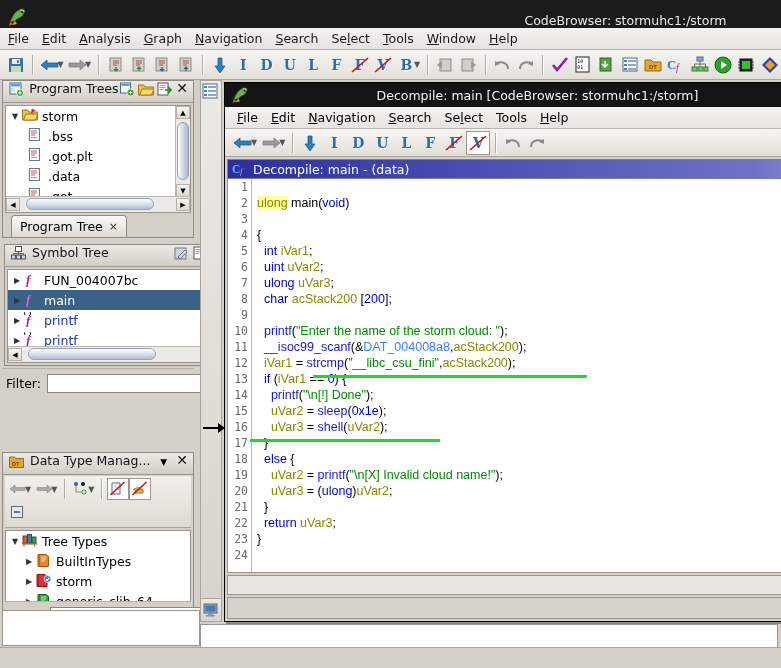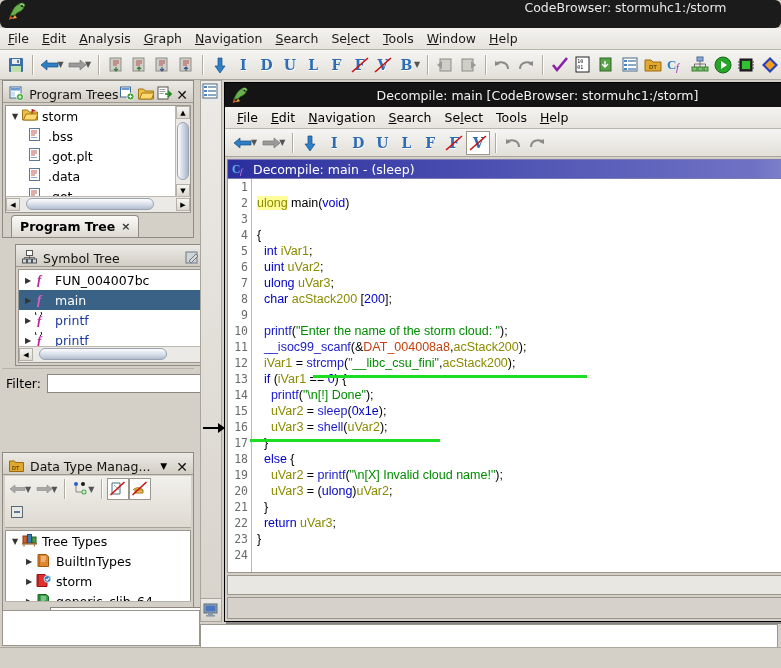--- a/index.html
+++ b/index.html
@@ -8,21 +8,21 @@
     width:781px;height:668px;overflow:hidden;position:relative;
     font-family:"DejaVu Sans","Liberation Sans",sans-serif;
     font-size:12px;color:#000;
   }
   
   #app{position:absolute;left:0;top:0;width:781px;height:668px;background:#d4d0c8;}
 
   .titlebar{
     position:absolute;left:0;top:0;width:781px;height:28px;
     background:#1b1b1b;
-    display:flex;align-items:flex-start;border-radius:6px;
+    display:flex;align-items:flex-end;
   }
   .titlebar .tb-title{
     position:absolute;left:0;right:0;text-align:center;
     color:#e8e8e8;font-size:12.5px;font-family:"DejaVu Sans","Liberation Sans",sans-serif;
     padding-left:470px;
     white-space:nowrap;
   }
   .dragon{
     position:relative;margin-left:6px;width:22px;height:22px;flex:none;
   }
@@ -50,21 +50,21 @@
   .tsep{width:1px;height:20px;background:#b0aca3;margin:0 5px;box-shadow:1px 0 0 #fdfdfd;}
   .tcaret{font-size:8px;color:#555;margin-left:-4px;margin-right:2px;}
   .letter{font-family:"DejaVu Serif","Liberation Serif",serif;font-weight:bold;font-size:14px;color:#2d6cb5;
           text-shadow:0.5px 0.5px 0 #fff;}
 
   
   .lcol{position:absolute;left:0;top:80px;width:196px;height:588px;}
 
   .panel{background:#d4d0c8;border:1px solid #8f8b84;box-sizing:border-box;}
   .phead{
-    height:22px;display:flex;align-items:flex-end;
+    height:22px;display:flex;align-items:flex-start;
     background:linear-gradient(#eceae5,#d2cec5);
     border-bottom:1px solid #9b978f;
     padding:0 2px 0 4px;box-sizing:border-box;
   }
   .phead .ptitle{font-size:12.5px;color:#111;white-space:nowrap;flex:1;margin-left:4px;}
   .phead .picon{width:17px;height:17px;margin:0 1px;display:flex;align-items:center;justify-content:center;}
   .xclose{font-size:14px;font-weight:bold;color:#111;line-height:1;padding:0 3px;cursor:pointer;}
 
   .treebox{background:#fff;border:1px solid #9a968e;box-sizing:border-box;position:relative;overflow:hidden;}
   .trow{display:flex;align-items:center;height:20px;font-size:12.5px;white-space:nowrap;padding-left:2px;}
@@ -78,21 +78,21 @@
   .vsb .arrow{width:14px;height:13px;display:flex;align-items:center;justify-content:center;
               background:linear-gradient(#f6f5f2,#ddd9d1);border:1px solid #b5b1a9;box-sizing:border-box;font-size:7px;}
   .vsb .thumb{position:absolute;left:1px;width:12px;border-radius:6px;
       background:linear-gradient(90deg,#fdfdfe,#c8d2e2 60%,#aab6c9);border:1px solid #9aa3b2;box-sizing:border-box;}
   .hsb{height:15px;background:#eceae6;border-top:1px solid #bdb9b1;display:flex;align-items:center;position:relative;}
   .hsb .arrow{width:14px;height:13px;display:flex;align-items:center;justify-content:center;
               background:linear-gradient(#f6f5f2,#ddd9d1);border:1px solid #b5b1a9;box-sizing:border-box;font-size:7px;}
   .hsb .thumb{position:absolute;height:12px;top:1px;border-radius:6px;
       background:linear-gradient(#fdfdfe,#d3dbe8 60%,#b3bdcd);border:1px solid #9aa3b2;box-sizing:border-box;}
 
-  .tabstrip{height:24px;display:flex;align-items:flex-end;padding-left:8px;font-weight:bold;}
+  .tabstrip{height:24px;display:flex;align-items:flex-end;padding-left:8px;}
   .tab{
     height:21px;display:flex;align-items:center;padding:0 8px;
     background:linear-gradient(#fafaf8,#dedad2);
     border:1px solid #8f8b84;border-bottom:none;border-radius:4px 4px 0 0;
     font-size:12.5px;
   }
   .tab .tx{margin-left:6px;font-size:11px;color:#333;}
 
   .filterbar{height:30px;display:flex;align-items:center;padding:0 4px;box-sizing:border-box;
              background:#d4d0c8;border-top:1px solid #b6b2aa;}
@@ -152,21 +152,21 @@
     font-family:Liberation Sans, sans-serif;
     font-size:12.5px;white-space:pre;
   }
   .codelines .cl{height:16px;line-height:16px;padding-left:4px;}
   .kw{color:#0000c8;}
   .ty{color:#8a8a00;}
   .fn{color:#1a1aca;}
   .str{color:#008c00;}
   .var{color:#8a8a00;}
   .num{color:#0000c8;}
-  .dat{color:#c2410c;text-align:center;}
+  .dat{color:#3b82f6;text-align:center;}
   .plain{color:#000;}
   .hl{background:#ffff9a;}
 
   .greenline{position:absolute;background:#1cdd22;height:3px;z-index:20;}
   .arrowmark{position:absolute;z-index:30;}
 
   .botpanel{
     position:absolute;left:0;right:0;bottom:24px;height:20px;
     background:#e9e7e2;border:1px solid #9a968e;box-sizing:border-box;
   }
@@ -491,21 +491,21 @@
         </div>
       </div>
       <div class="tabstrip" style="position:absolute;left:0;right:0;bottom:0;">
         <div class="tab">
           <span>Program Tree</span>
           <span class="tx">×</span>
         </div>
       </div>
     </div>
 
-    <div class="panel" style="position:absolute;left:15px;top:164px;width:227px;height:122px;">
+    <div class="panel" style="position:absolute;left:4px;top:164px;width:227px;height:122px;">
       <div class="phead">
         <span class="picon">
           <svg width="15" height="15" viewBox="0 0 15 15">
               <rect x="4.5" y="0.5" width="6" height="5" fill="#fff" stroke="#555"></rect>
               <rect x="0.5" y="9" width="4" height="4" fill="#c8d8e8" stroke="#555"></rect>
               <rect x="5.5" y="9" width="4" height="4" fill="#c8d8e8" stroke="#555"></rect>
               <rect x="10.5" y="9" width="4" height="4" fill="#c8d8e8" stroke="#555"></rect>
               <path d="M7.5 5.5 v2 M2.5 9 v-1.5 h10 v1.5 M7.5 7.5 v1.5" stroke="#555" stroke-width="0.8" fill="none"></path>
             </svg>
         </span>
@@ -815,21 +815,21 @@
     </div>
 
     <div class="dcontent">
       <div class="cphead">
         <span style="width:16px;height:16px;display:inline-block;">
           <svg width="16" height="16" viewBox="0 0 18 18">
               <text x="0" y="13" font-size="13" font-weight="bold" fill="#60b0f0" font-family="serif">C</text>
               <text x="9" y="15" font-size="10" font-style="italic" fill="#d080f0" font-family="serif">f</text>
             </svg>
         </span>
-        <span class="cptxt">Decompile: main - (sleep)</span>
+        <span class="cptxt">Decompile: main - (data)</span>
       </div>
 
       <div class="codearea">
         <div class="gutter">
           <div>1</div>
           <div>2</div>
           <div>3</div>
           <div>4</div>
           <div>5</div>
           <div>6</div>

